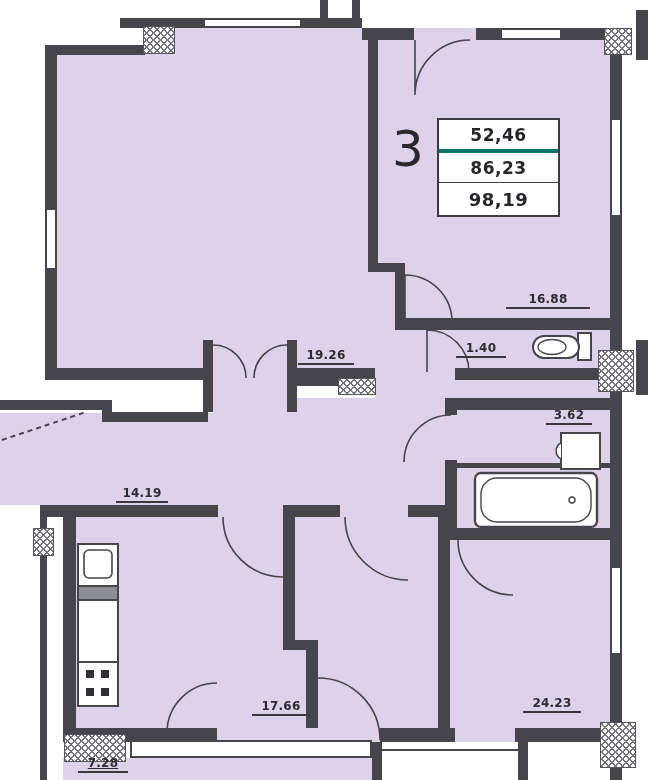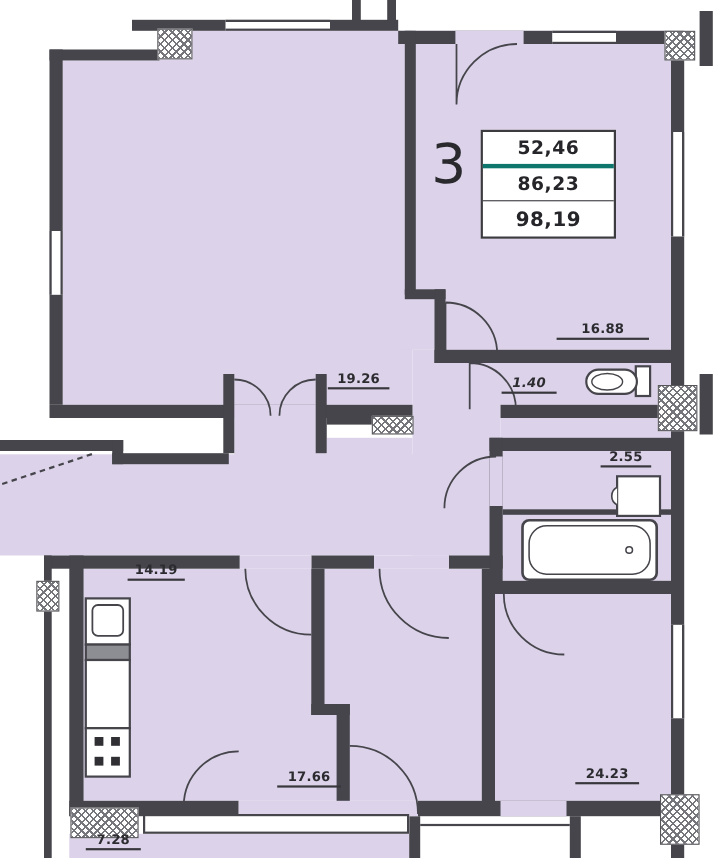--- a/index.html
+++ b/index.html
@@ -156,20 +156,20 @@
   </svg>
 
   <div id="unitnum">3</div>
   <div id="infobox">
     <div class="ibrow r1">52,46</div>
     <div class="ibrow r2">86,23</div>
     <div class="ibrow r3">98,19</div>
   </div>
 
   <div class="arealabel" style="left:506px;top:258px;width:84px;margin-top:35px;">16.88</div>
-  <div class="arealabel" style="left:298px;top:338px;width:56px;">19.26</div>
-  <div class="arealabel" style="left:456px;top:342px;width:50px;font-style:italic;">1.40</div>
-  <div class="arealabel" style="left:546px;top:409px;width:46px;">2.55</div>
-  <div class="arealabel" style="left:116px;top:512px;width:52px;text-align:center;">14.19</div>
+  <div class="arealabel" style="left:298px;top:349px;width:56px;">19.26</div>
+  <div class="arealabel" style="left:456px;top:342px;width:50px;">1.40</div>
+  <div class="arealabel" style="left:546px;top:409px;width:46px;">3.62</div>
+  <div class="arealabel" style="left:116px;top:487px;width:52px;text-align:center;">14.19</div>
   <div class="arealabel" style="left:252px;top:700px;width:58px;">17.66</div>
   <div class="arealabel" style="left:523px;top:697px;width:58px;">24.23</div>
-  <div class="arealabel" style="left:78px;top:757px;width:50px;">7.28</div>
+  <div class="arealabel" style="left:78px;top:757px;width:50px;text-decoration:underline;">7.28</div>
 </div>
 
 </body></html>

